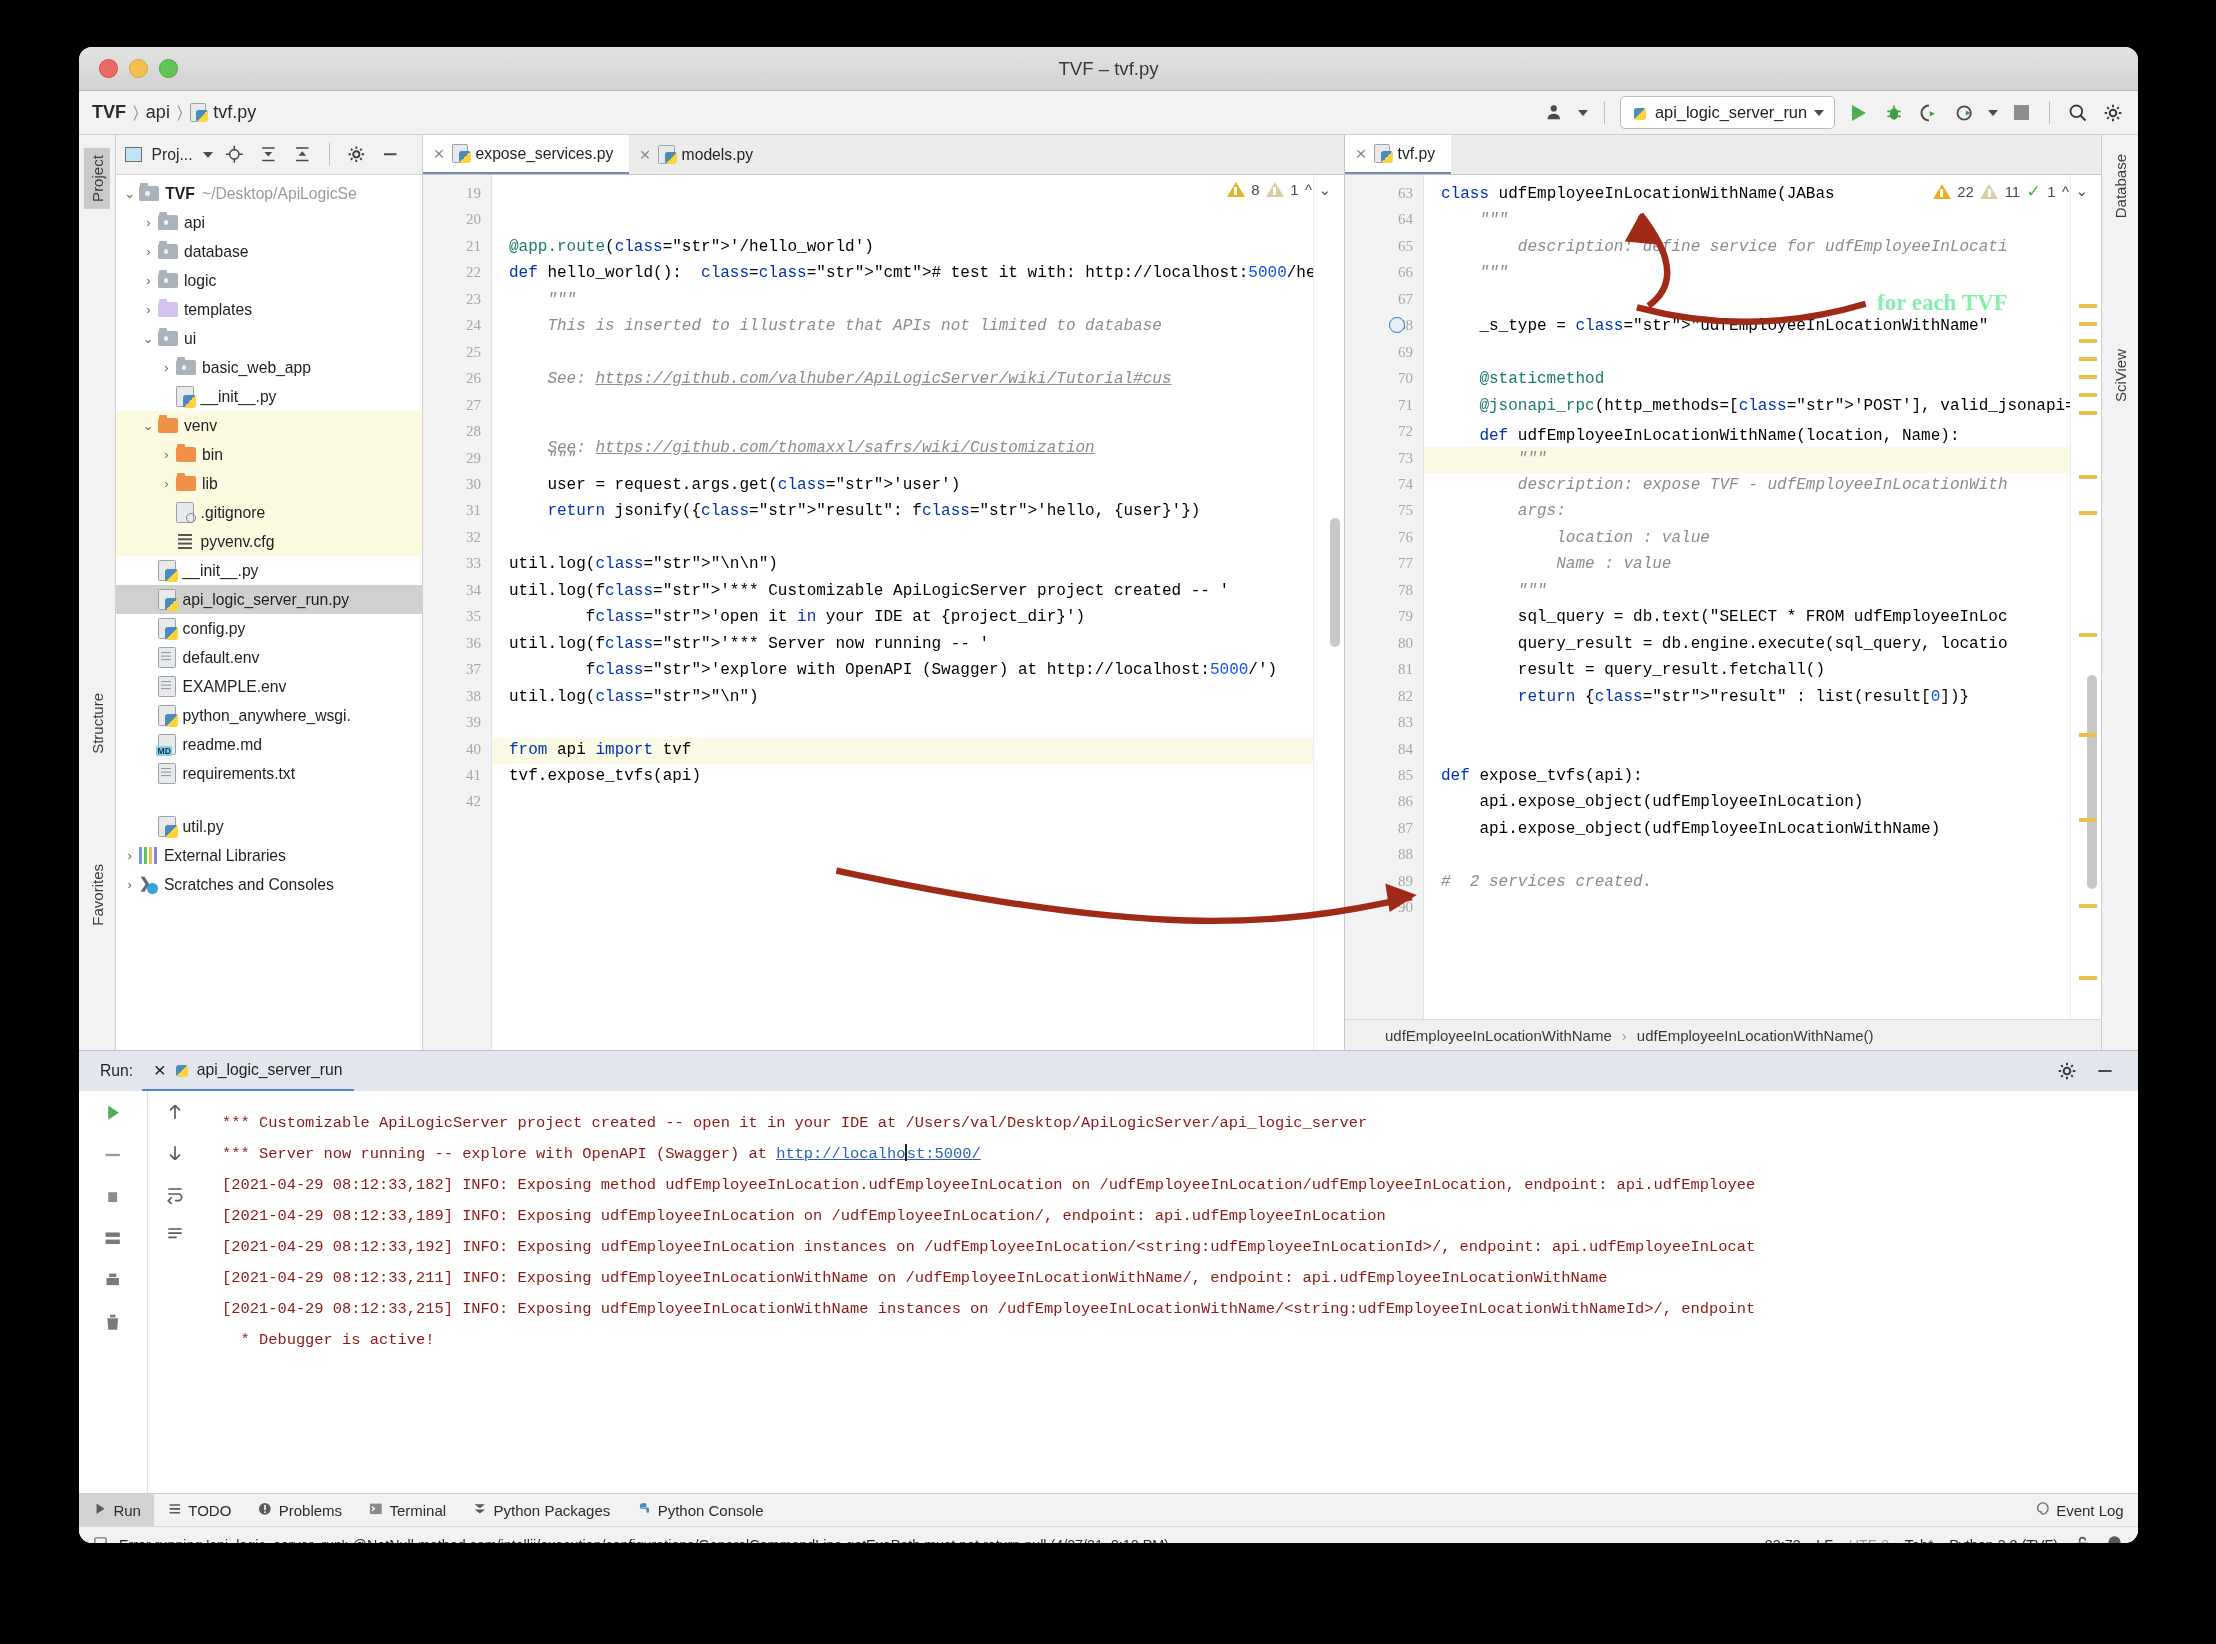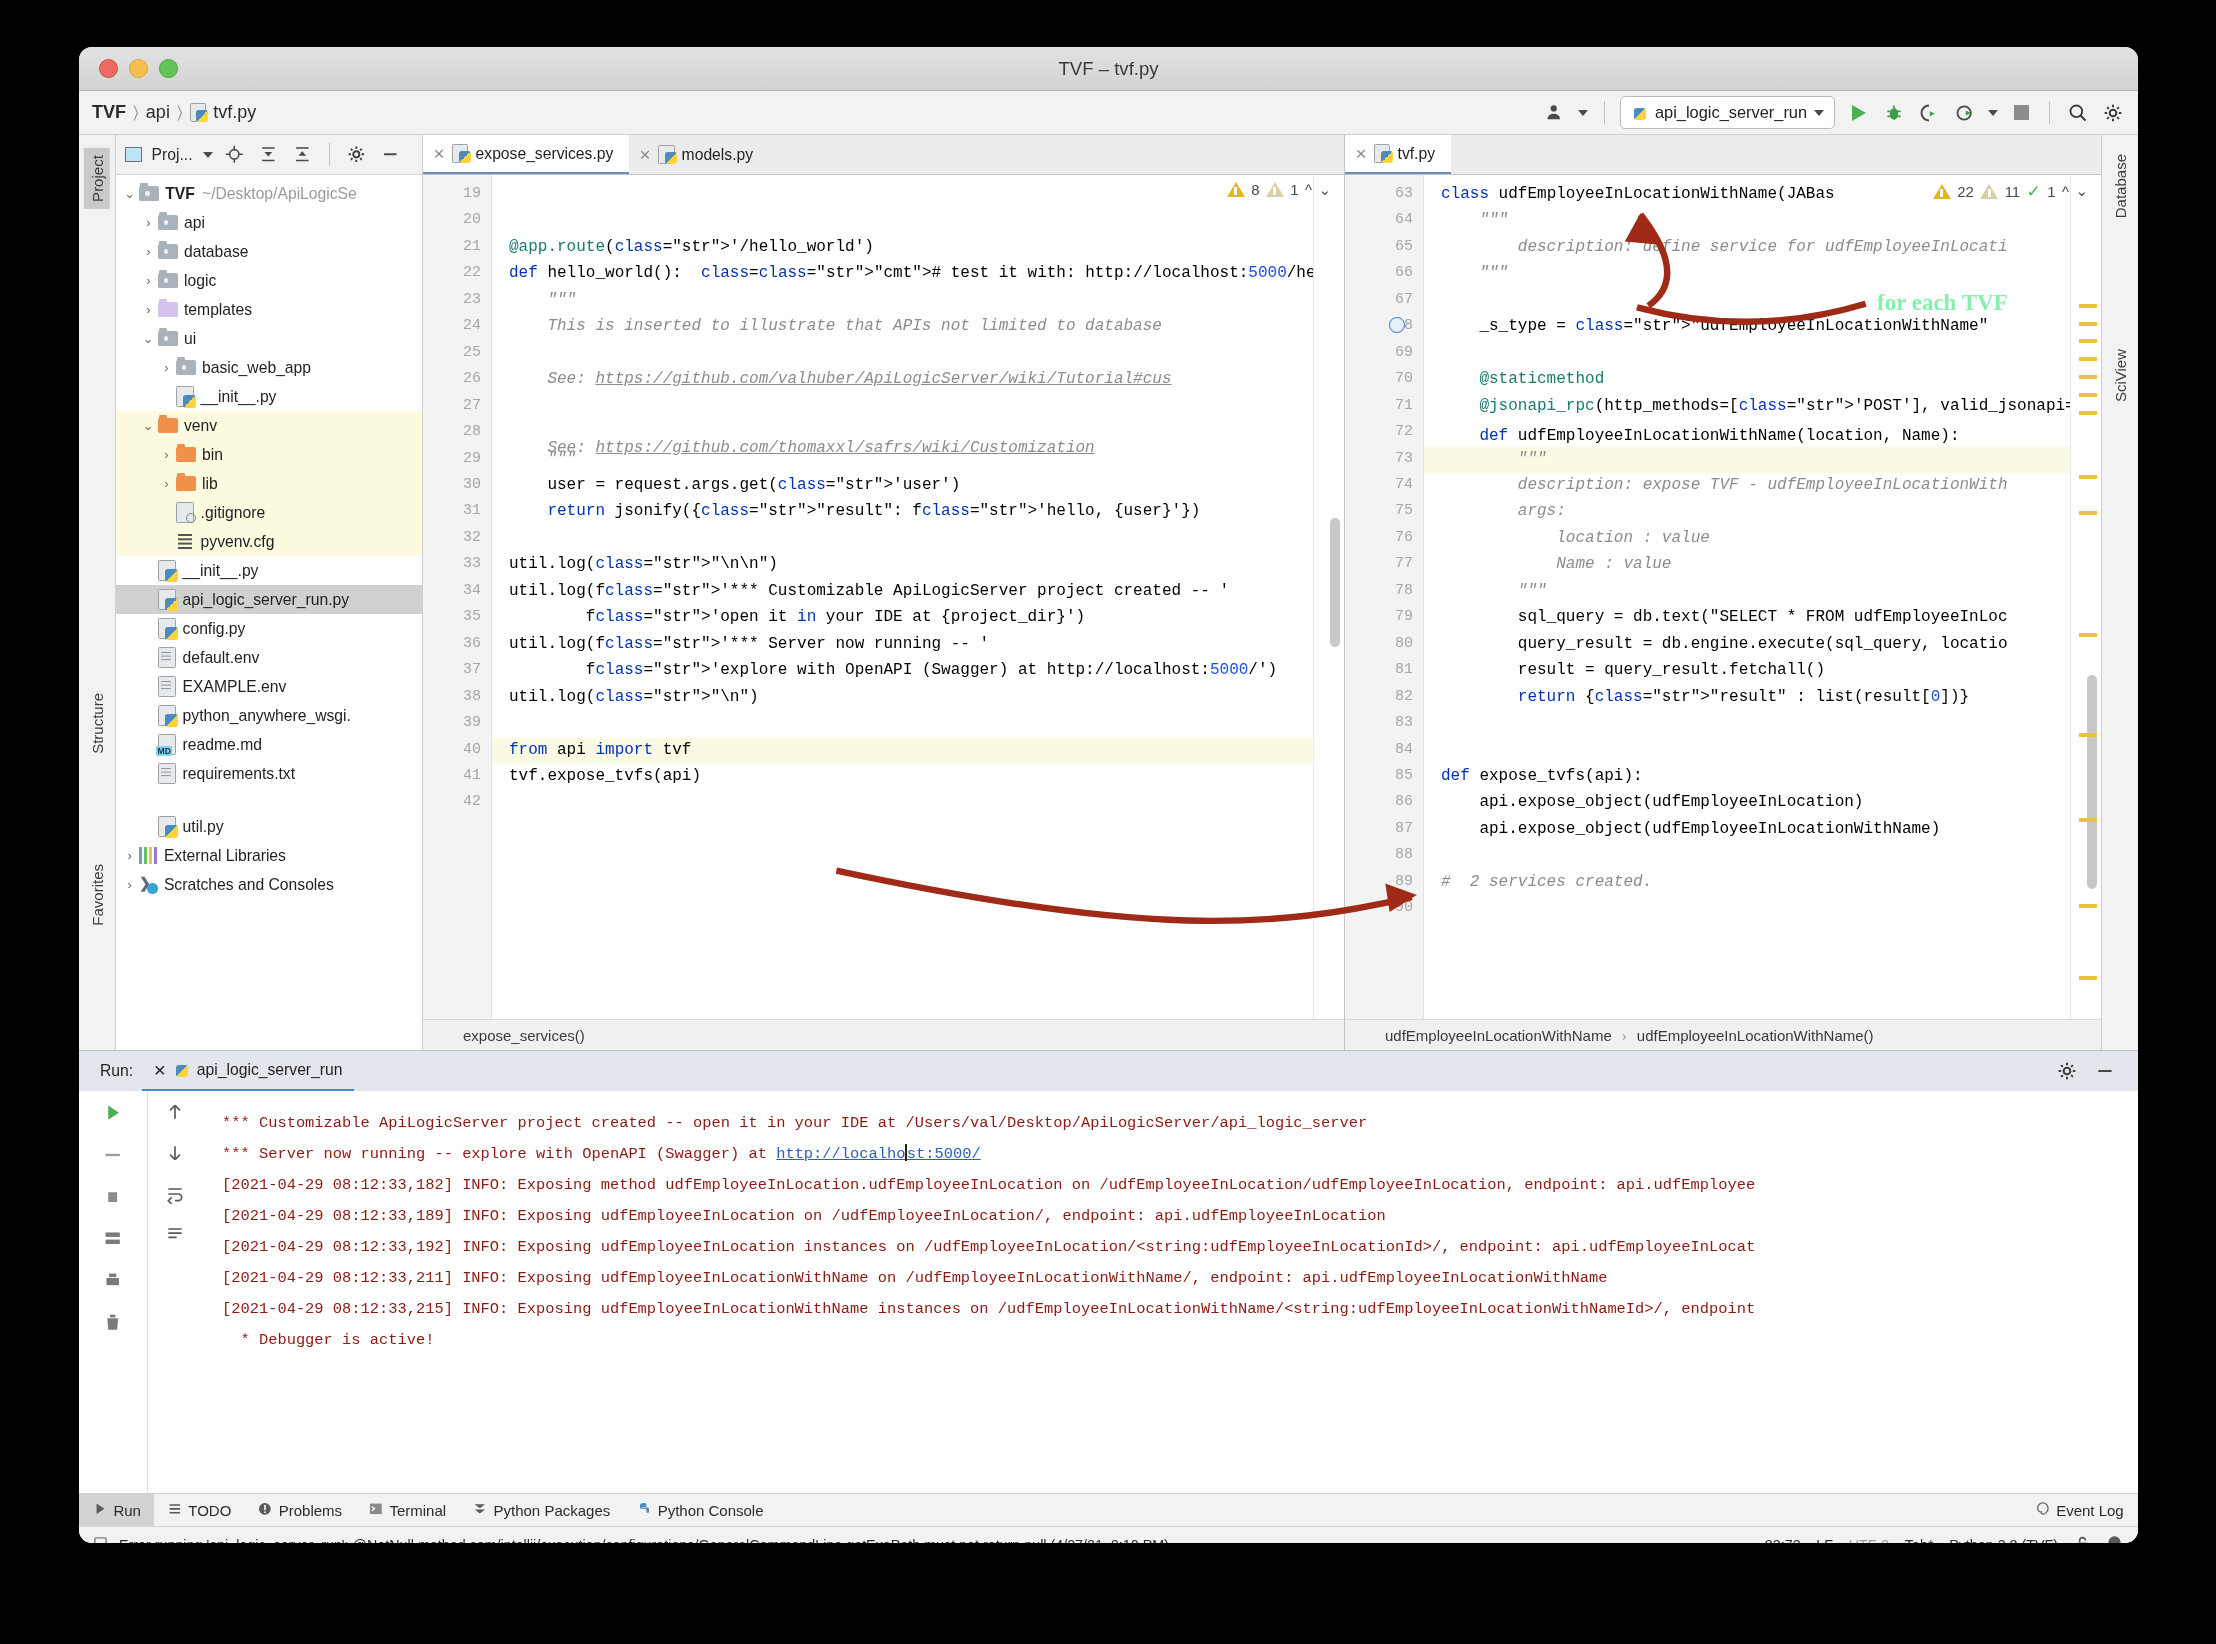--- a/index.html
+++ b/index.html
@@ -104,21 +104,21 @@
   .tab { display:flex;align-items:center; gap:7.1px; padding:0 15.7px 0 10px; font-size:15.7px; color:#1f1f1f; white-space:nowrap; }
   .tab.active { background:#fff; border-bottom:2.1px solid #6f8ab5; }
   .tab .x { color:#8d8d8d; font-size:14.3px; }
   .tabpy { width:16.4px;height:18.6px;position:relative;flex:0 0 16.4px; }
   .tabpy .sheet{position:absolute;inset:0;background:#e7e9eb;border:1px solid #9aa3ab;border-radius:1.4px;}
   .tabpy .py{position:absolute;right:-2.1px;bottom:-0.7px;width:12px;height:12px;border-radius:2.9px;
              background:linear-gradient(135deg,#4b8bbe 50%,#ffd43b 50%);}
 
   .codewrap { flex:1; display:flex; background:#fff; position:relative; overflow:hidden; }
   .gutter { width:69px; background:#f3f3f3; border-right:0.7px solid #e3e3e3; flex:0 0 69px; position:relative; }
-  .gutter .ln { position:absolute; right:10px; font-size:15px; color:#a6a6a6; font-family:Liberation Mono, monospace; }
+  .gutter .ln { position:absolute; right:10px; font-size:15px; color:#a6a6a6; font-family:Liberation Serif, serif; }
   .gutter.gr { width:79px; flex:0 0 79px; }
   .code { flex:1; position:relative; overflow:hidden; font-family:"Liberation Mono", monospace; font-size:16px; }
   .cl { position:absolute; white-space:pre; left:17px; }
   .hlrow { position:absolute; left:0; right:0; height:26px; background:#fbfae4; }
   .kw{color:#0033b3;} .dec{color:#1a7a6e;} .cmt{color:#8c8c8c;font-style:italic;}
   .num{color:#1750eb;}
   .link{color:#8c8c8c;font-style:italic;text-decoration:underline;}
 
   .inspect { position:absolute; right:13px; top:5.7px; display:flex; align-items:center; gap:6.4px; font-size:15px; color:#4a4a4a; z-index:5;}
   .tri-warn { width:0;height:0;border-left:9.3px solid transparent;border-right:9.3px solid transparent;border-bottom:15.7px solid #e6b422; position:relative;}
@@ -539,23 +539,20 @@
             <span class="tri-warn"></span>
             <span>8</span>
             <span class="tri-warn pale"></span>
             <span>1</span>
             <span>^</span>
             <span>⌄</span>
           </div>
           <div class="scrollmarks">
             <div class="sb" style="top:343px;height:129px;"></div>
           </div>
-        </div>
-        <div class="statusline">
-          <span>expose_services()</span>
         </div>
       </div>
 
       <div class="editor ed-right">
         <div class="tabrow" id="rtabs">
             <div class="tab active">
               <span class="x">✕</span>
               <span class="tabpy">
                 <span class="sheet"></span>
                 <span class="py"></span>

